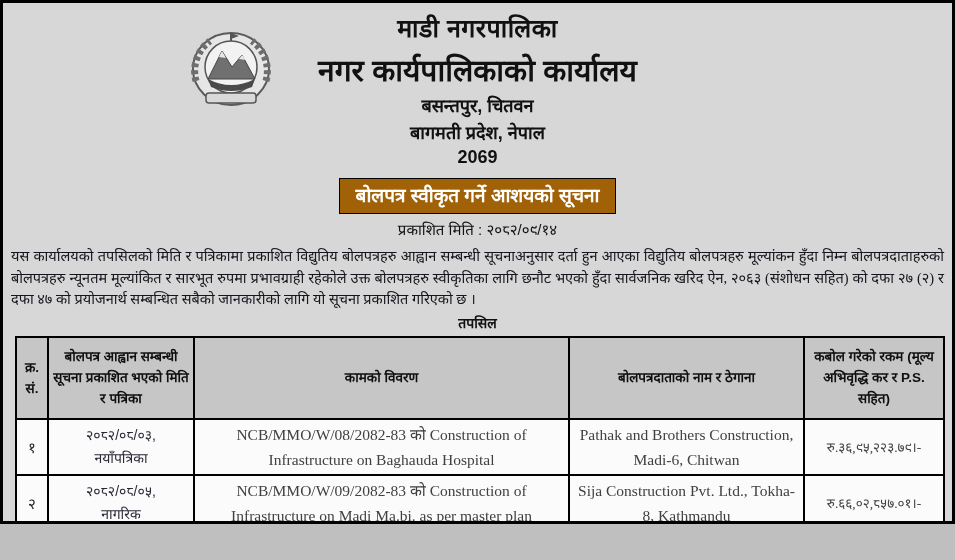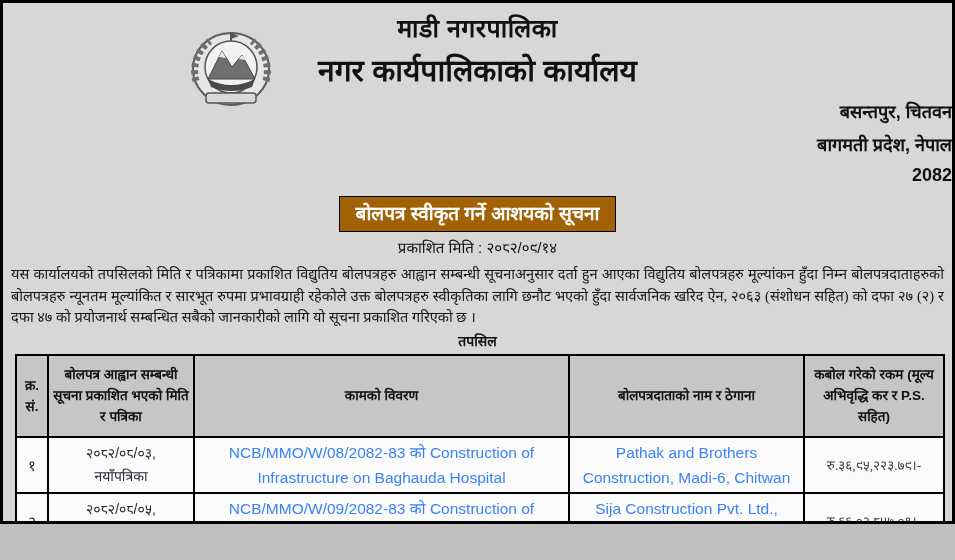--- a/index.html
+++ b/index.html
@@ -15,21 +15,21 @@
     border:3px solid #000;
     background:#d7d7d7;
     overflow:hidden;
     position:relative;
   }
   
   .header{position:relative;text-align:center;}
   .logo{position:absolute;left:183px;top:26px;width:90px;height:80px;}
   .h-muni{padding-top:7px;font-size:25px;font-weight:bold;letter-spacing:.5px;}
   .h-office{margin-top:5px;font-size:30px;font-weight:bold;}
-  .h-small{margin-top:9px;font-size:18px;font-weight:bold;text-align:right;}
+  .h-small{margin-top:3px;font-size:18px;font-weight:bold;}
   
   .banner-row{text-align:center;margin-top:10px;}
   .banner{
     display:inline-block;background:#a16207;color:#fff;
     font-size:19px;font-weight:bold;
     padding:3px 16px 5px 16px;border:1px solid #000;
   }
   .published{text-align:center;font-size:15px;font-weight:normal;margin-top:5px;}
   
   .intro{
@@ -66,22 +66,22 @@
     height:50px;
   }
   .col-sn{width:32px;}
   .col-date{width:146px;}
   .col-work{width:375px;}
   .col-bidder{width:235px;}
   .col-amount{width:140px;}
   td.sn{font-family:"Liberation Serif","DejaVu Serif",serif;font-size:15px;color:#23232e;}
   td.date-cell{font-family:Liberation Sans, sans-serif;font-size:14px;color:#2a2a36;line-height:23px;}
   td.work-cell,td.bidder-cell{
-    font-family:Liberation Sans, sans-serif;
-    font-size:15.5px;color:#3b82f6;line-height:25px;
+    font-family:Liberation Serif, serif;
+    font-size:15.5px;color:#404040;line-height:25px;
   }
   td.amount-cell{
     font-family:"Liberation Serif","DejaVu Serif",serif;
     font-size:13.5px;color:#404040;white-space:nowrap;
   }
   
   .signature{
     text-align:right;font-weight:bold;font-size:15px;
     padding:4px 24px 0 0;color:#0d0d0d;
   }
@@ -104,21 +104,21 @@
         <path d="M22 50 Q45 62 69 50 L66 58 Q45 66 25 58 Z" fill="#4a4a4a"></path>
         <rect x="20" y="64" width="50" height="10" rx="3" fill="#d9d9d9" stroke="#555" stroke-width="1.5"></rect>
         <line x1="45" y1="12" x2="45" y2="4" stroke="#555" stroke-width="2"></line>
         <polygon points="45,4 53,7 45,10" fill="#555"></polygon>
       </svg>
     </div>
     <div class="h-muni">माडी नगरपालिका</div>
     <div class="h-office">नगर कार्यपालिकाको कार्यालय</div>
     <div class="h-small">बसन्तपुर, चितवन</div>
     <div class="h-small">बागमती प्रदेश, नेपाल</div>
-    <div class="h-small">2082</div>
+    <div class="h-small">2069</div>
   </div>
 
   <div class="banner-row">
     <div class="banner">बोलपत्र स्वीकृत गर्ने आशयको सूचना</div>
   </div>
 
   <div class="published">
     <span>प्रकाशित मिति :</span>
     <span>२०८२/०९/१४</span>
   </div>

